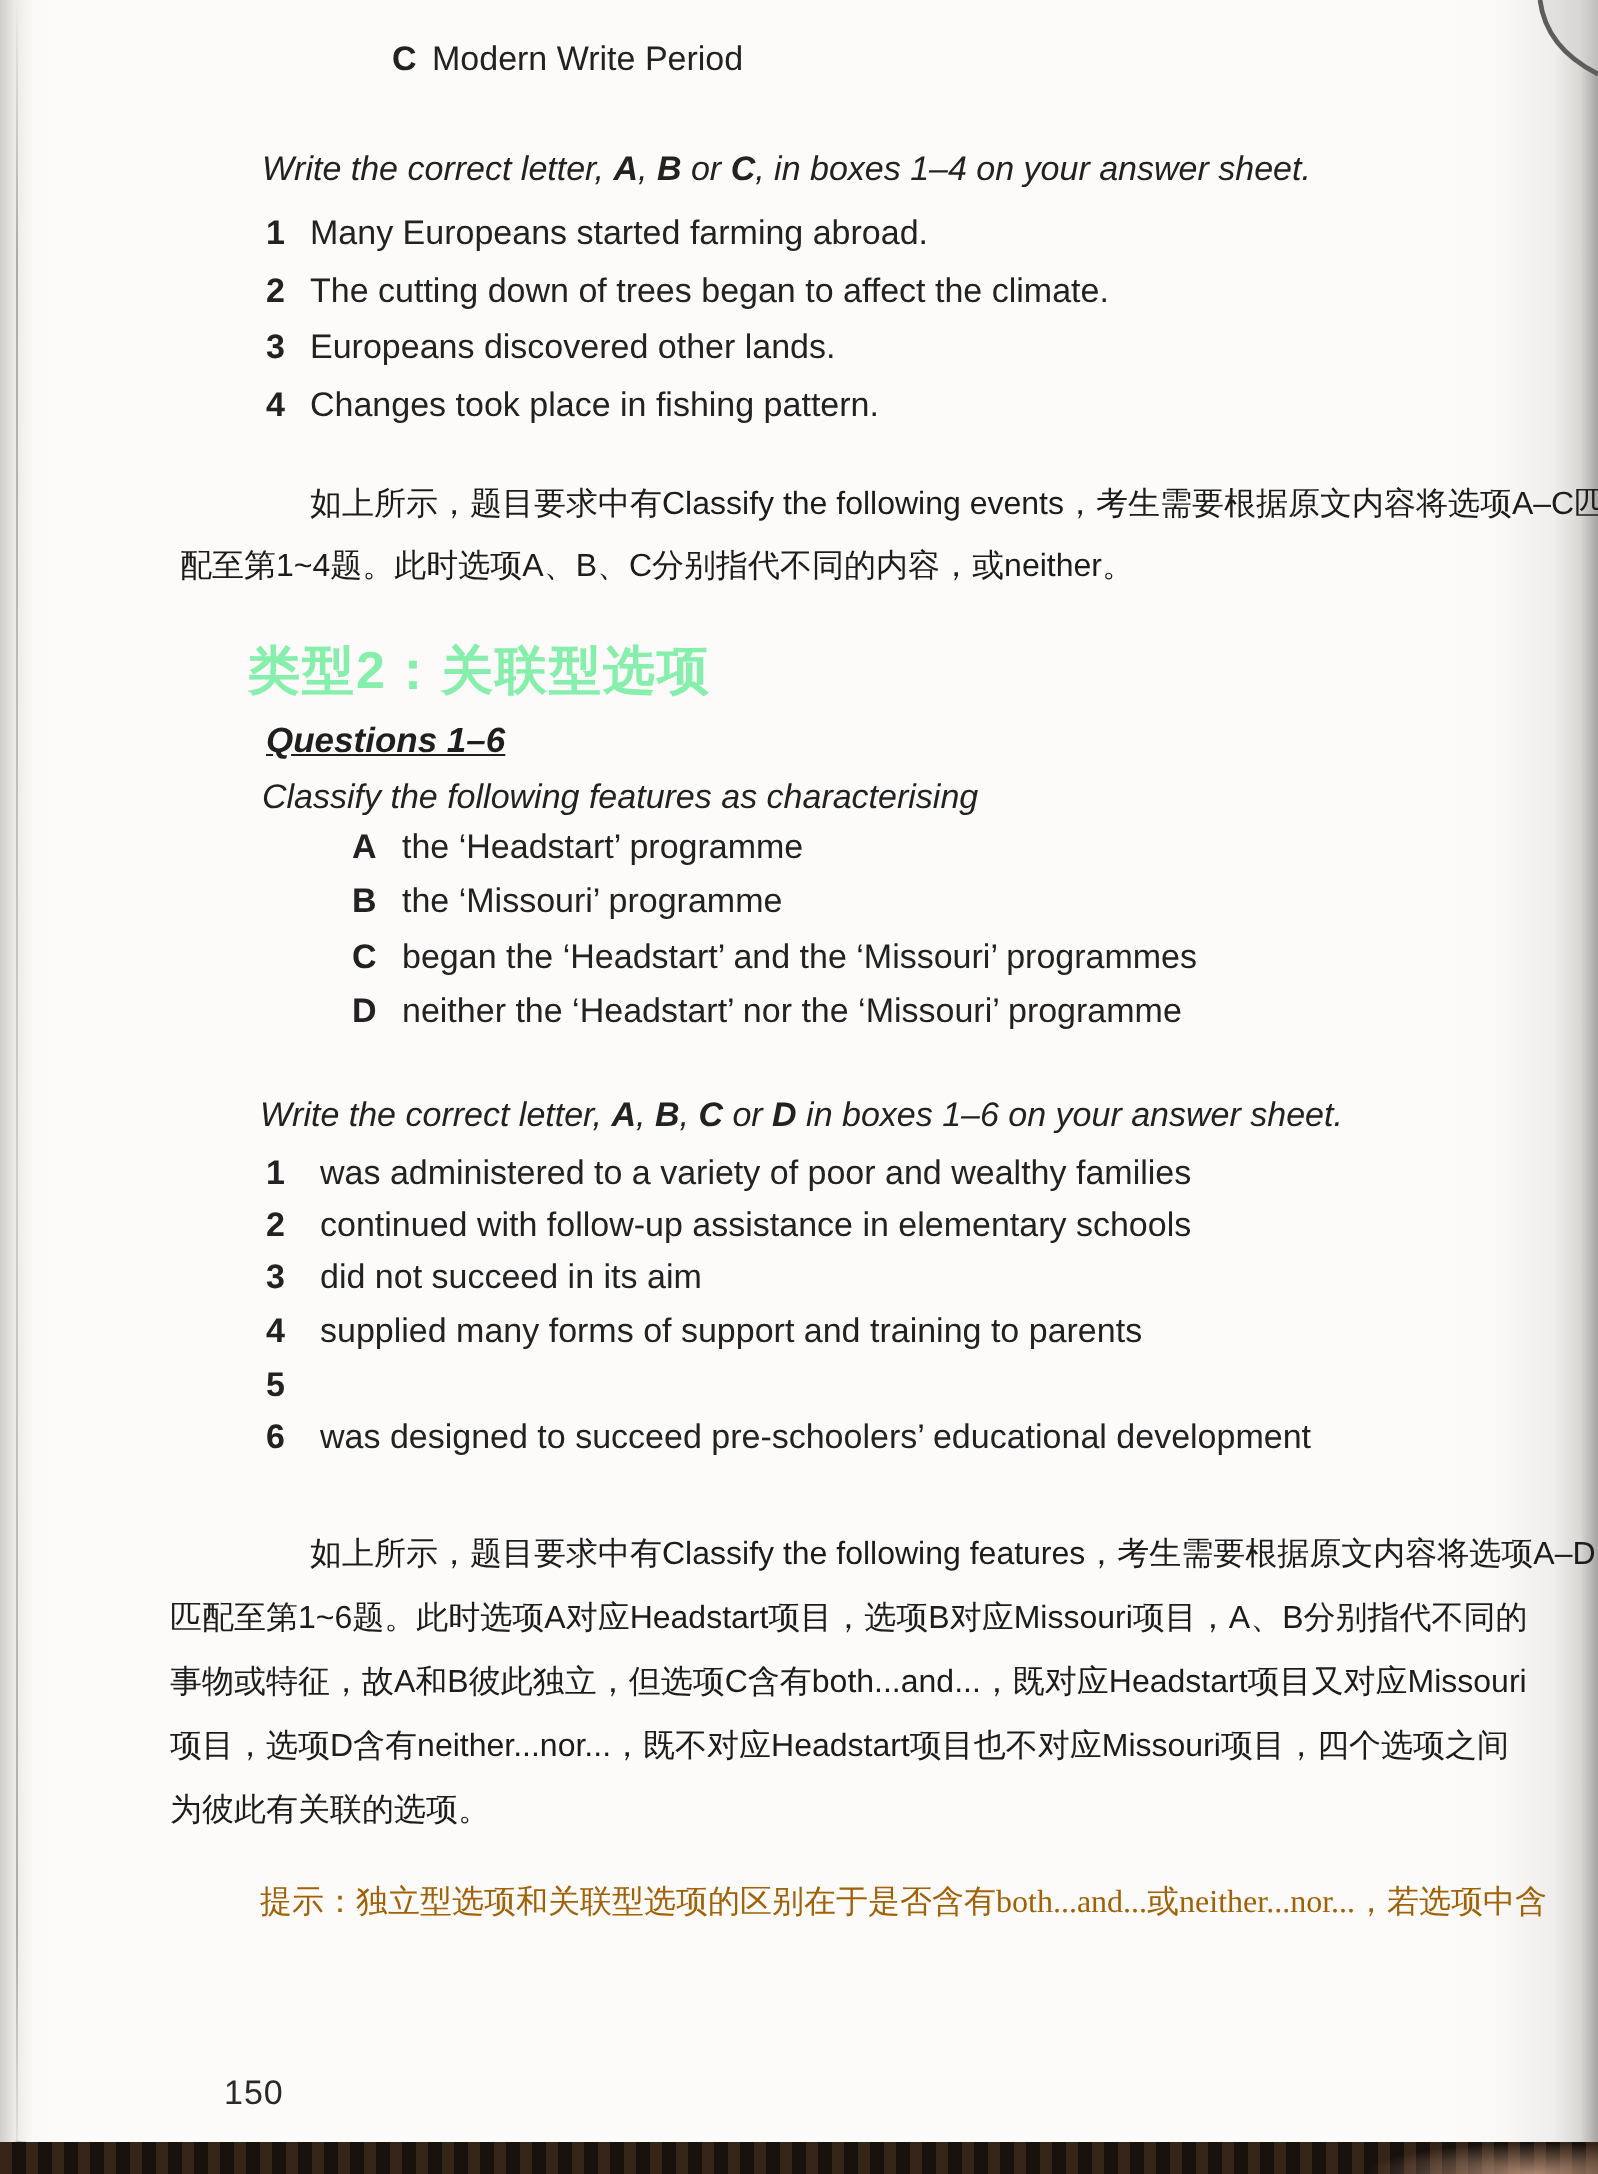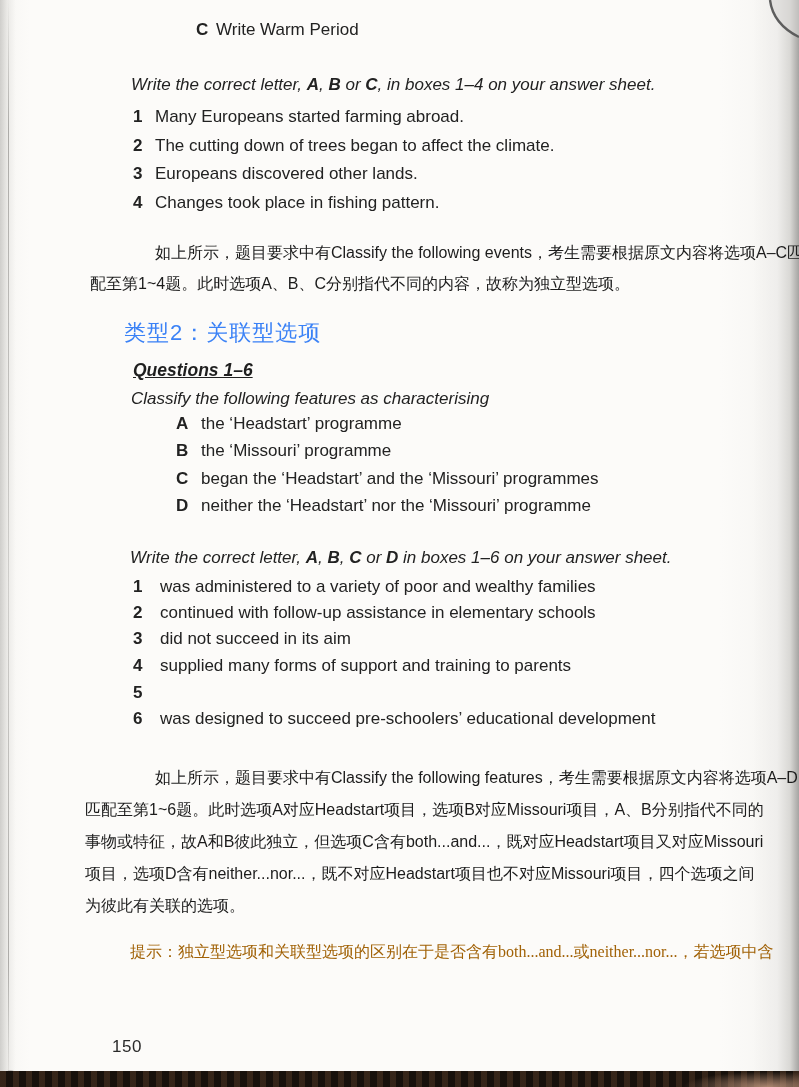--- a/index.html
+++ b/index.html
@@ -40,21 +40,21 @@
   .abs{position:absolute;}
   .en{font-size:17px;color:#222;line-height:20px;white-space:nowrap;}
   .it{font-style:italic;}
   .b{font-weight:bold;}
   .row{display:flex;align-items:flex-start;}
   .num{font-weight:bold;flex:none;width:27px;}
   .letter{font-weight:bold;flex:none;width:25px;}
   .cn{font-size:16px;color:#1c1c1c;line-height:31px;}
   .cn .line{white-space:nowrap;}
   .cn .indent{text-indent:70px;}
-  .heading{font-size:22px;font-weight:normal;color:#3b82f6;letter-spacing:1px;white-space:nowrap;}
+  .heading{font-size:26px;font-weight:bold;color:#86efac;letter-spacing:1px;white-space:nowrap;}
   .qtitle{font-size:17.5px;font-weight:bold;font-style:italic;color:#1f1f1f;white-space:nowrap;}
   .hint{font-family:"Liberation Serif",serif;font-size:16px;color:#a16207;line-height:31px;}
   .hint .indent{text-indent:60px;}
   .pagenum{font-size:17px;color:#2a2a2a;letter-spacing:.5px;text-align:center;}
 </style>
 </head>
 <body>
 
 <div class="bottom-band"></div>
 <div class="page-surface">
@@ -62,21 +62,21 @@
   <div class="left-edge-line"></div>
   <div class="right-edge"></div>
   <svg class="tr-curl" width="62" height="52" viewBox="0 0 62 52">
     <path d="M 33 0 Q 36 24 62 37 L 62 0 Z" fill="#d7d6d4" opacity="0.55"></path>
     <path d="M 33 0 Q 36 24 62 37" stroke="#5d5d5d" stroke-width="2.4" fill="none"></path>
   </svg>
 </div>
 
 <div class="abs en row" style="left:196px;top:20px;">
   <span class="letter" style="width:20px;">C</span>
-  <span>Write Warm Period</span>
+  <span>Modern Write Period</span>
 </div>
 
 <div class="abs en it" style="left:131px;top:75px;">
   <span>Write the correct letter, </span><span class="b">A</span><span>, </span><span class="b">B</span><span> or </span><span class="b">C</span><span>, in boxes 1–4 on your answer sheet.</span>
 </div>
 
 <div class="abs en row" style="left:133px;top:107px;">
   <span class="num" style="width:22px;">1</span>
   <span>Many Europeans started farming abroad.</span>
 </div>
@@ -88,21 +88,21 @@
   <span class="num" style="width:22px;">3</span>
   <span>Europeans discovered other lands.</span>
 </div>
 <div class="abs en row" style="left:133px;top:193px;">
   <span class="num" style="width:22px;">4</span>
   <span>Changes took place in fishing pattern.</span>
 </div>
 
 <div class="abs cn" style="left:90px;top:237px;width:690px;">
   <div class="line indent" style="text-indent:65px;">如上所示，题目要求中有Classify the following events，考生需要根据原文内容将选项A–C匹</div>
-  <div class="line">配至第1~4题。此时选项A、B、C分别指代不同的内容，故称为独立型选项。</div>
+  <div class="line">配至第1~4题。此时选项A、B、C分别指代不同的内容，或neither。</div>
 </div>
 
 <div class="abs heading" style="left:124px;top:318px;">类型2：关联型选项</div>
 
 <div class="abs qtitle" style="left:133px;top:360px;text-decoration:underline;">Questions 1–6</div>
 
 <div class="abs en it" style="left:131px;top:389px;">Classify the following features as characterising</div>
 
 <div class="abs en row" style="left:176px;top:414px;">
   <span class="letter">A</span>

